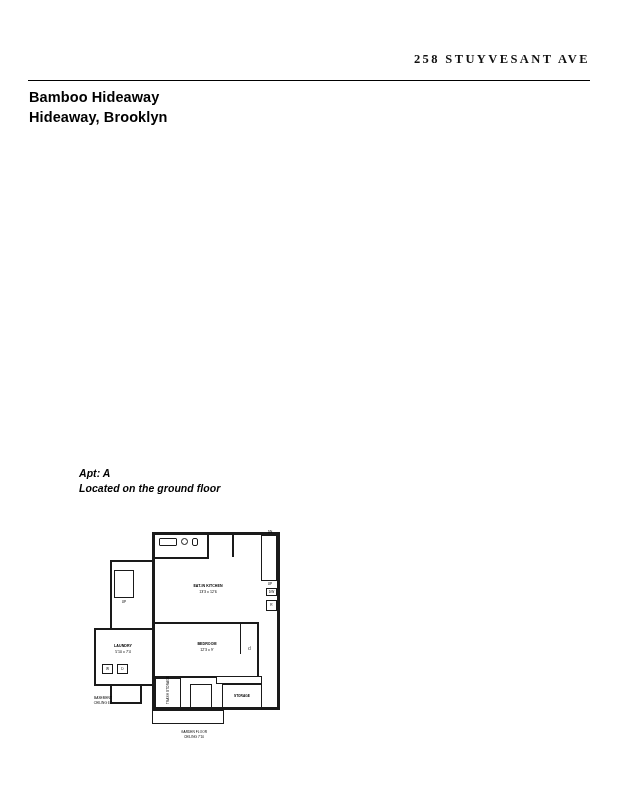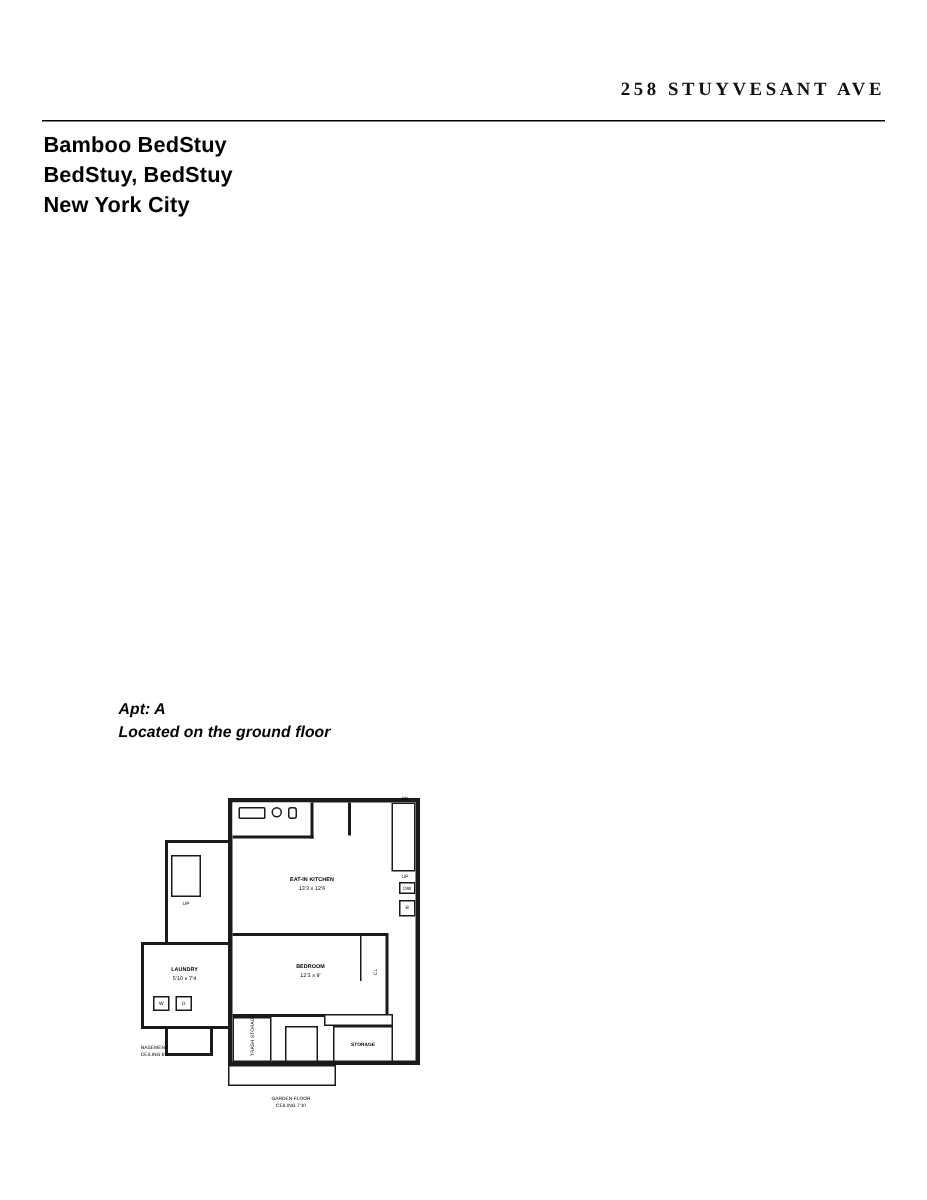--- a/index.html
+++ b/index.html
@@ -127,23 +127,22 @@
     background: #fff;
   }
 </style>
 </head>
 <body>
 
 <div class="header-address">258 STUYVESANT AVE</div>
 <div class="header-rule"></div>
 
 <div class="title-block">
-  <div>Bamboo BedStuy</div>
-  <div>BedStuy, BedStuy</div>
-  <div>New York City</div>
+  <div>Bamboo Hideaway</div>
+  <div>Hideaway, Brooklyn</div>
 </div>
 
 <div class="apt-block">
   <div>Apt: A</div>
   <div>Located on the ground floor</div>
 </div>
 
 <div class="plan">
 
   <div class="wall" style="left:88px; top:8px; width:128px; height:3px;"></div>

